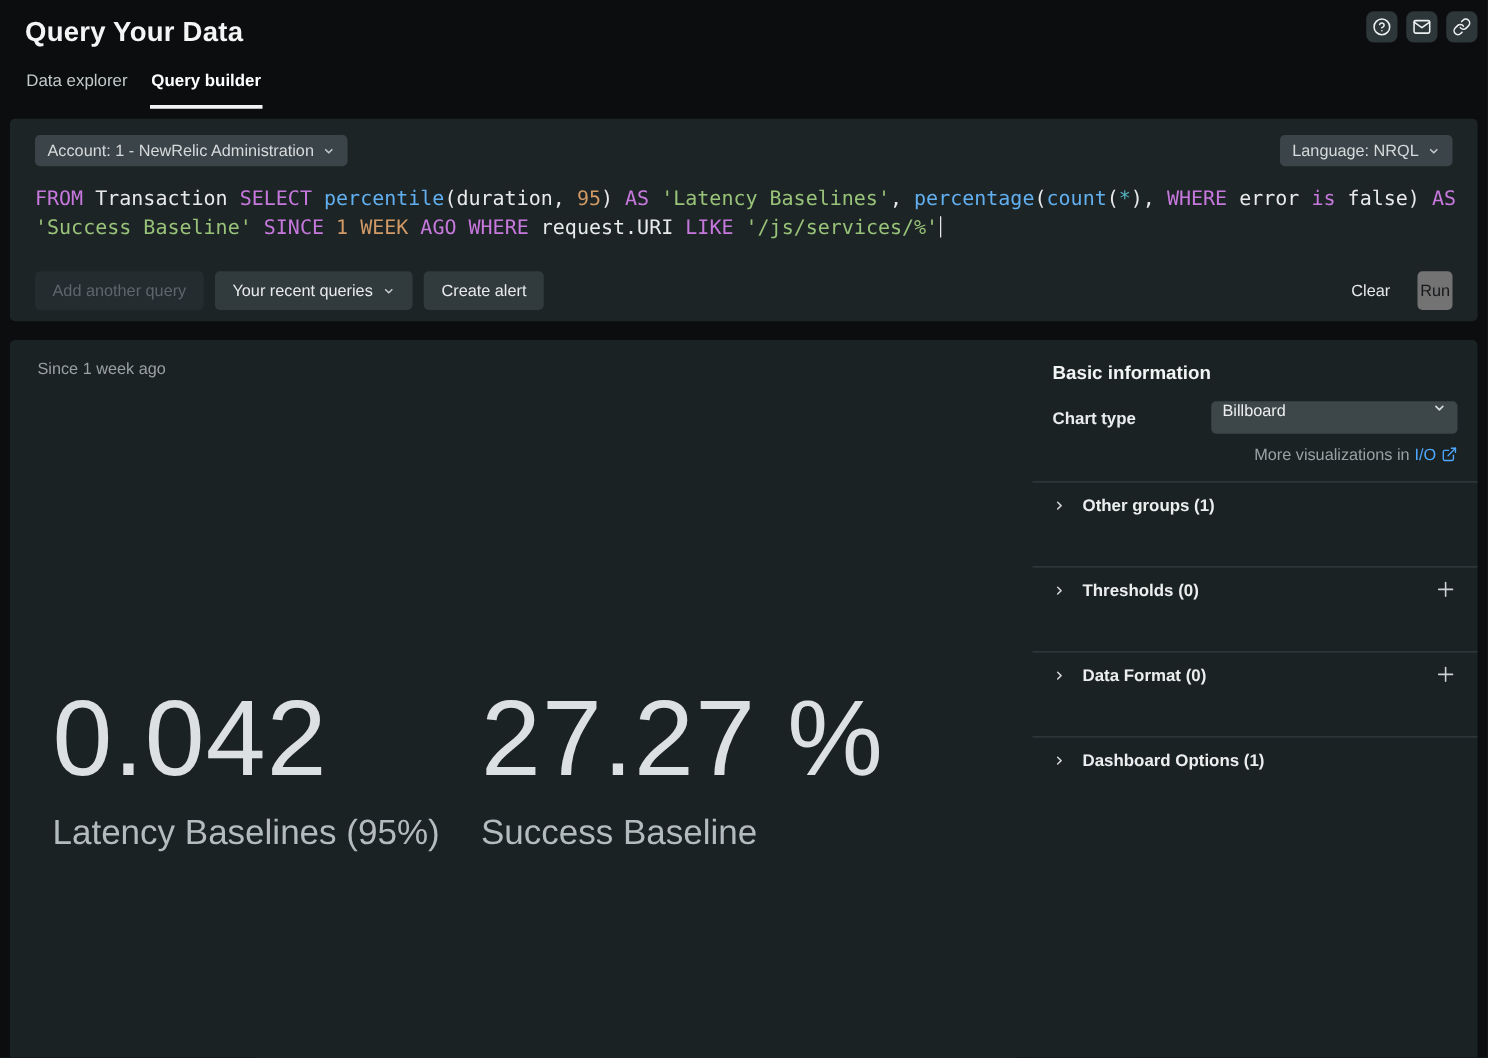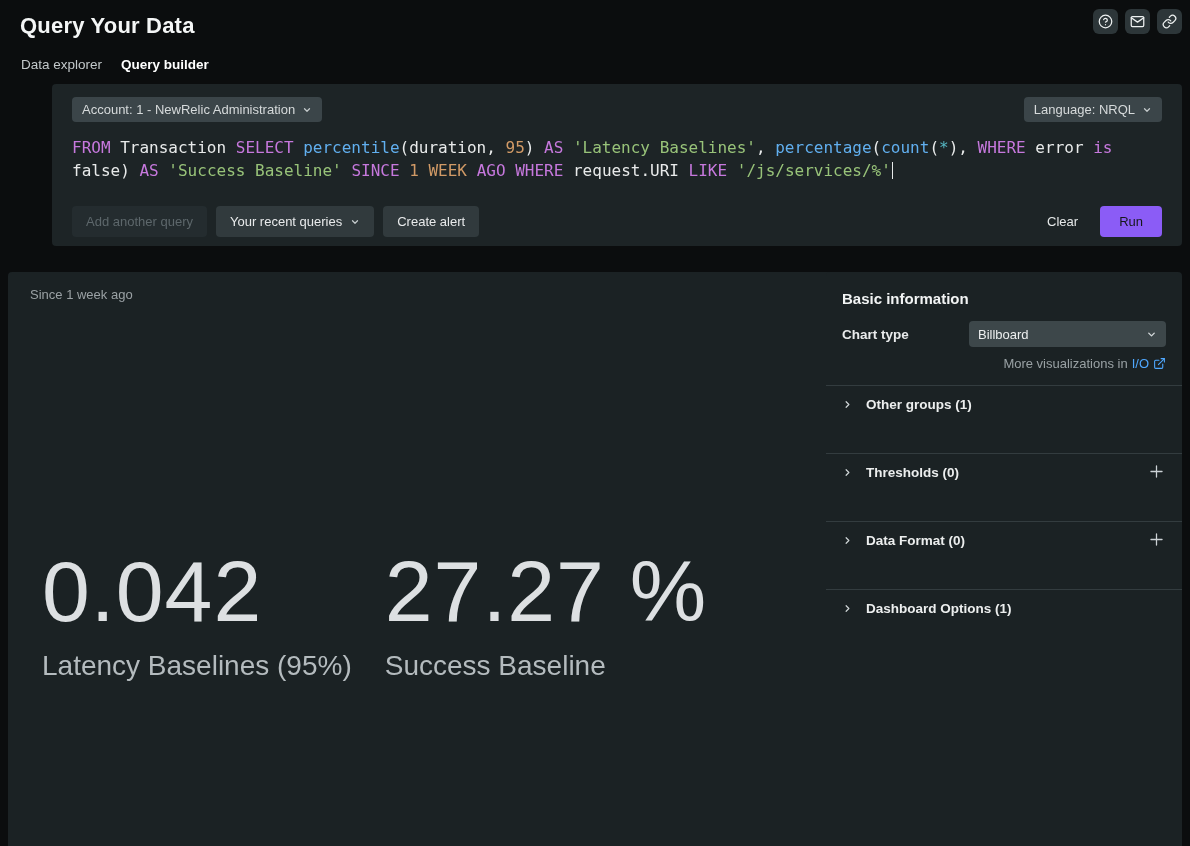--- a/index.html
+++ b/index.html
@@ -28,22 +28,22 @@
 
   .tab-bar { position:absolute; top:57px; left:20px; display:flex; gap:17px; }
   .tab {
     background:none; border:none; font-size:13.5px; color:#c3c9cb;
     padding:0 1px 12px; border-bottom:3px solid transparent;
   }
   .tab.active { color:#ffffff; font-weight:700; border-bottom-color:#f2f4f4; }
 
   
   .query-panel {
-    position:absolute; left:8px; right:8px; top:84px; height:162px;
-    background:#1d2426; border-radius:4px;margin-left:44px;
+    position:absolute; left:8px; right:8px; top:95px; height:162px;
+    background:#1d2426; border-radius:4px;
   }
   .qp-top { display:flex; justify-content:space-between; align-items:flex-start; padding:13px 20px 0; }
   .pill-btn {
     background:#3b4549; color:#d6dadb; font-size:13px; border:none; border-radius:4px;
     padding:5px 10px; display:inline-flex; align-items:center; gap:7px;
   }
   .pill-btn svg { width:10px; height:10px; color:#c4cacc; }
 
   .query-editor {
     margin:14px 16px 0 20px;
@@ -64,22 +64,22 @@
   .qp-actions .left { display:flex; gap:9px; }
   .qp-actions .right { display:flex; align-items:center; }
   .btn {
     background:#313a3d; color:#e8eaeb; border:none; border-radius:4px;
     font-size:13px; padding:8px 14px; display:inline-flex; align-items:center; gap:8px;
   }
   .btn svg { width:10px; height:10px; color:#c4cacc; }
   .btn.disabled { background:#242c2f; color:#5d676b; cursor:default; }
   .btn-ghost { background:none; border:none; color:#e6e9e9; font-size:13px; padding:8px 4px; margin-right:18px; }
   .btn-run {
-    background:#8b5cf6; color:#16181a; border:none; border-radius:4px;
-    font-size:13px; font-weight:500; padding:8px 19px;
+    background:#737373; color:#16181a; border:none; border-radius:4px;
+    font-size:13px; font-weight:500; padding:8px 2px;
   }
 
   
   .chart-panel {
     position:absolute; left:8px; top:272px; width:899px; bottom:0;
     background:#1b2224; border-radius:4px 4px 0 0;
   }
   .chart-header {
     display:flex; justify-content:space-between; align-items:flex-start;
     padding:15px 22px 0;
@@ -100,21 +100,21 @@
   .form-row { display:flex; align-items:center; justify-content:space-between; height:26px; margin-bottom:6px; }
   .form-label { font-size:13.5px; font-weight:600; color:#e9ebec; }
   .text-input {
     width:197px; height:26px; background:#2a3235; border:1px solid #3a4347; border-radius:4px;
     color:#e8eaea; font-size:13px; padding:0 9px; outline:none; font-family:inherit;
   }
   .text-input::placeholder { color:#7e878b; }
   .select-btn {
     width:197px; height:26px; background:#3d474a; border:none; border-radius:4px;
     color:#edefef; font-size:13px; padding:0 9px;
-    display:flex; align-items:center; justify-content:space-between;
+    display:flex; align-items:flex-start; justify-content:space-between;
   }
   .select-btn svg { width:11px; height:11px; color:#d4d9db; }
   .more-viz { display:flex; justify-content:flex-end; align-items:center; gap:4px; font-size:13px; color:#99a1a4; margin-top:9px; }
   .io-link { color:#4fa8ff; display:inline-flex; align-items:center; gap:4px; text-decoration:none; cursor:pointer; }
   .io-link svg { width:13px; height:13px; }
 
   .sections { margin:14px -16px 0; }
   .section {
     border-top:1px solid #333c3f; height:68px;
     padding:11px 16px 0; display:flex; justify-content:space-between; align-items:flex-start;

